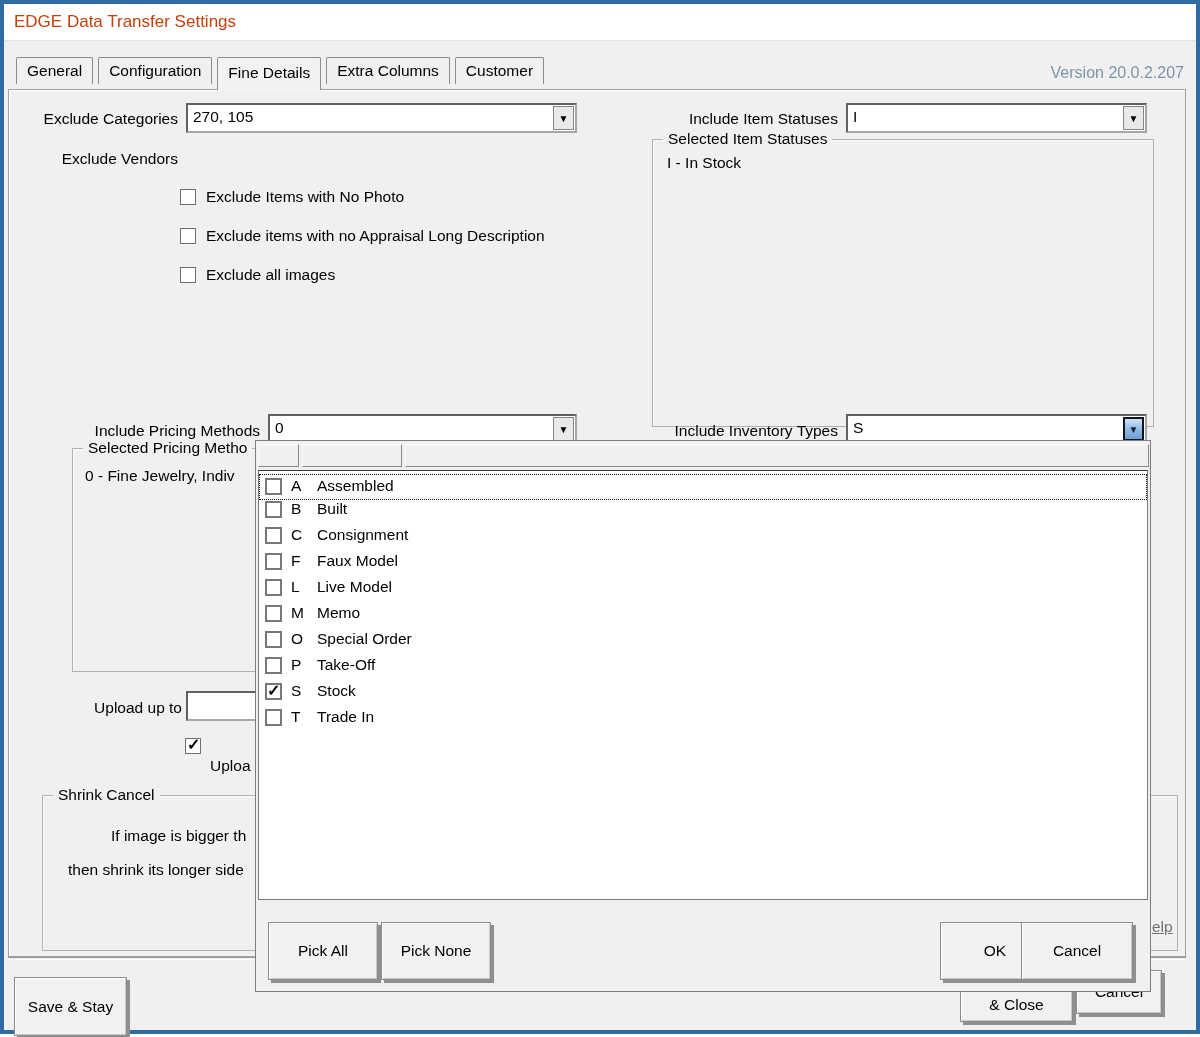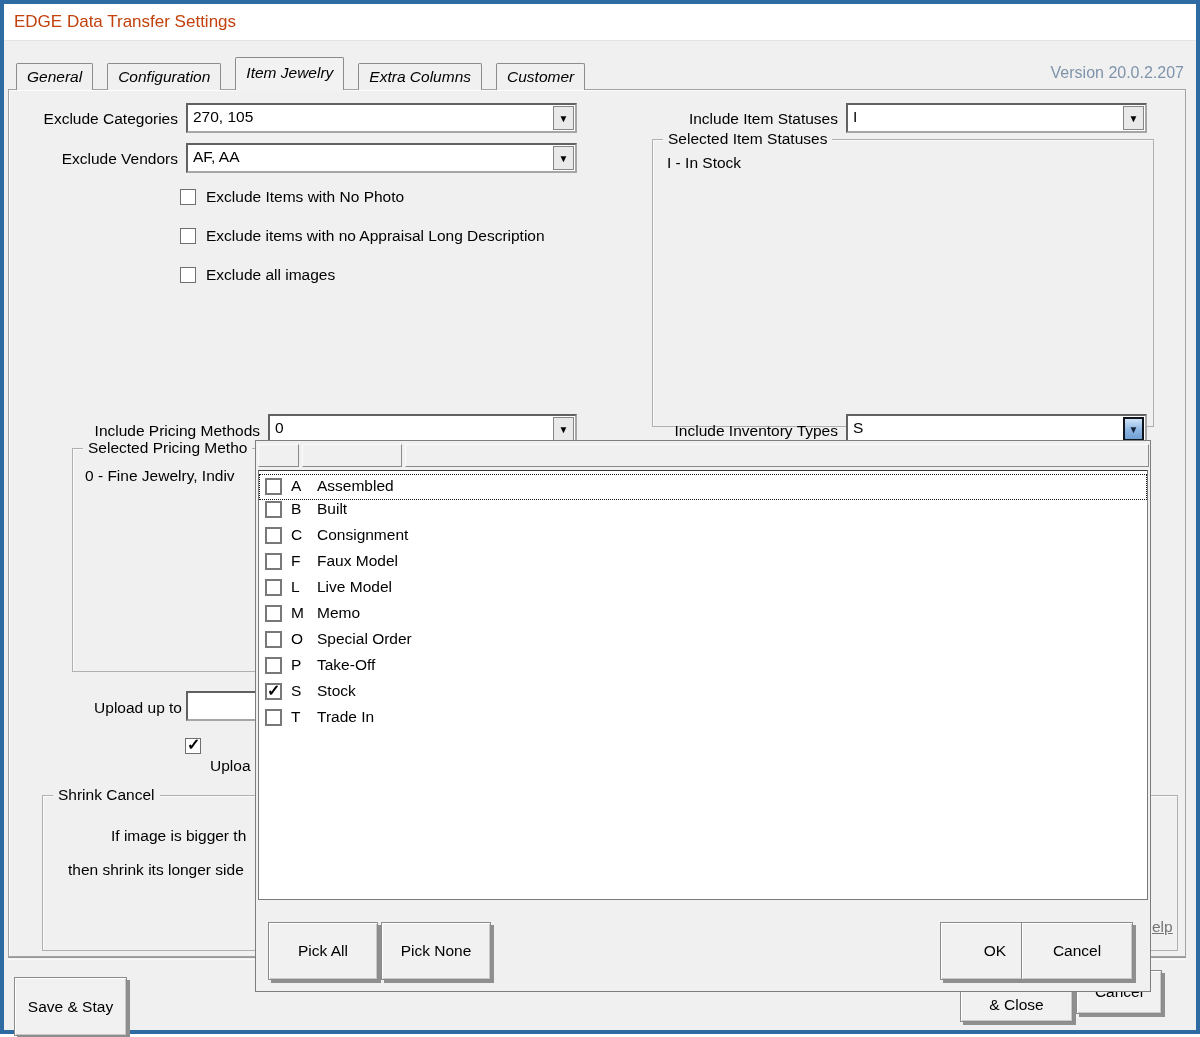--- a/index.html
+++ b/index.html
@@ -5,21 +5,21 @@
   * { margin:0; padding:0; box-sizing:border-box; }
   html,body { width:1200px; height:1037px; background:#fff; overflow:hidden;
               font-family:"Liberation Sans", sans-serif; color:#000; }
   .win { position:absolute; left:0; top:0; width:1200px; height:1034px; background:#f0f0f0;
          box-shadow: inset 0 0 0 4px #2e6ba3, inset 0 4px 0 #1d4d7c; }
   .titlebar { position:absolute; left:4px; top:4px; right:4px; height:37px; background:#ffffff;
               border-bottom:1px solid #e4e4e4; }
   .title { position:absolute; left:10px; top:8px; font-size:17px; color:#c2410c; }
   .version { position:absolute; right:16px; top:64px; font-size:16px; color:#7e93ab; }
 
-  .tabs { position:absolute; left:16px; top:57px; height:33px; display:flex; align-items:flex-end; gap:14px; z-index:3;font-style:italic; }
+  .tabs { position:absolute; left:16px; top:57px; height:33px; display:flex; align-items:flex-start; gap:5px; z-index:3; }
   .tab { height:27px; padding:0 10px; background:#f0f0f0; border:1px solid #8c8c8c; border-bottom:none;
          border-radius:2px 2px 0 0; font-size:15.5px; line-height:25px; white-space:nowrap; }
   .tab.active { height:33px; line-height:30px; background:#f2f2f2; position:relative; z-index:4;
                 box-shadow:0 2px 0 #f2f2f2; }
 
   .panel { position:absolute; left:8px; top:89px; width:1178px; height:868px;
            border:1px solid #a2a2a2; box-shadow: inset 1px 1px 0 #fdfdfd; }
 
   .flabel { position:absolute; font-size:15.5px; white-space:nowrap; }
   .ra { text-align:right; }
@@ -72,38 +72,34 @@
 
   <div class="titlebar">
     <span class="title">EDGE Data Transfer Settings</span>
   </div>
 
   <div class="version">Version 20.0.2.207</div>
 
   <div class="tabs">
     <div class="tab">General</div>
     <div class="tab">Configuration</div>
-    <div class="tab active">Item Jewelry</div>
+    <div class="tab active">Fine Details</div>
     <div class="tab">Extra Columns</div>
     <div class="tab">Customer</div>
   </div>
 
   <div class="panel"></div>
 
   <div class="flabel ra" style="left:0;top:110px;width:178px;">Exclude Categories</div>
   <div class="combo" style="left:186px;top:103px;width:391px;">
     <span class="cval">270, 105</span>
     <span class="cbtn"></span>
   </div>
 
   <div class="flabel ra" style="left:0;top:150px;width:178px;">Exclude Vendors</div>
-  <div class="combo" style="left:186px;top:143px;width:391px;">
-    <span class="cval">AF, AA</span>
-    <span class="cbtn"></span>
-  </div>
 
   <span class="cbx" style="left:180px;top:189px;"></span>
   <span class="cblbl" style="left:206px;top:188px;">Exclude Items with No Photo</span>
 
   <span class="cbx" style="left:180px;top:228px;"></span>
   <span class="cblbl" style="left:206px;top:227px;">Exclude items with no Appraisal Long Description</span>
 
   <span class="cbx" style="left:180px;top:267px;"></span>
   <span class="cblbl" style="left:206px;top:266px;">Exclude all images</span>
 

